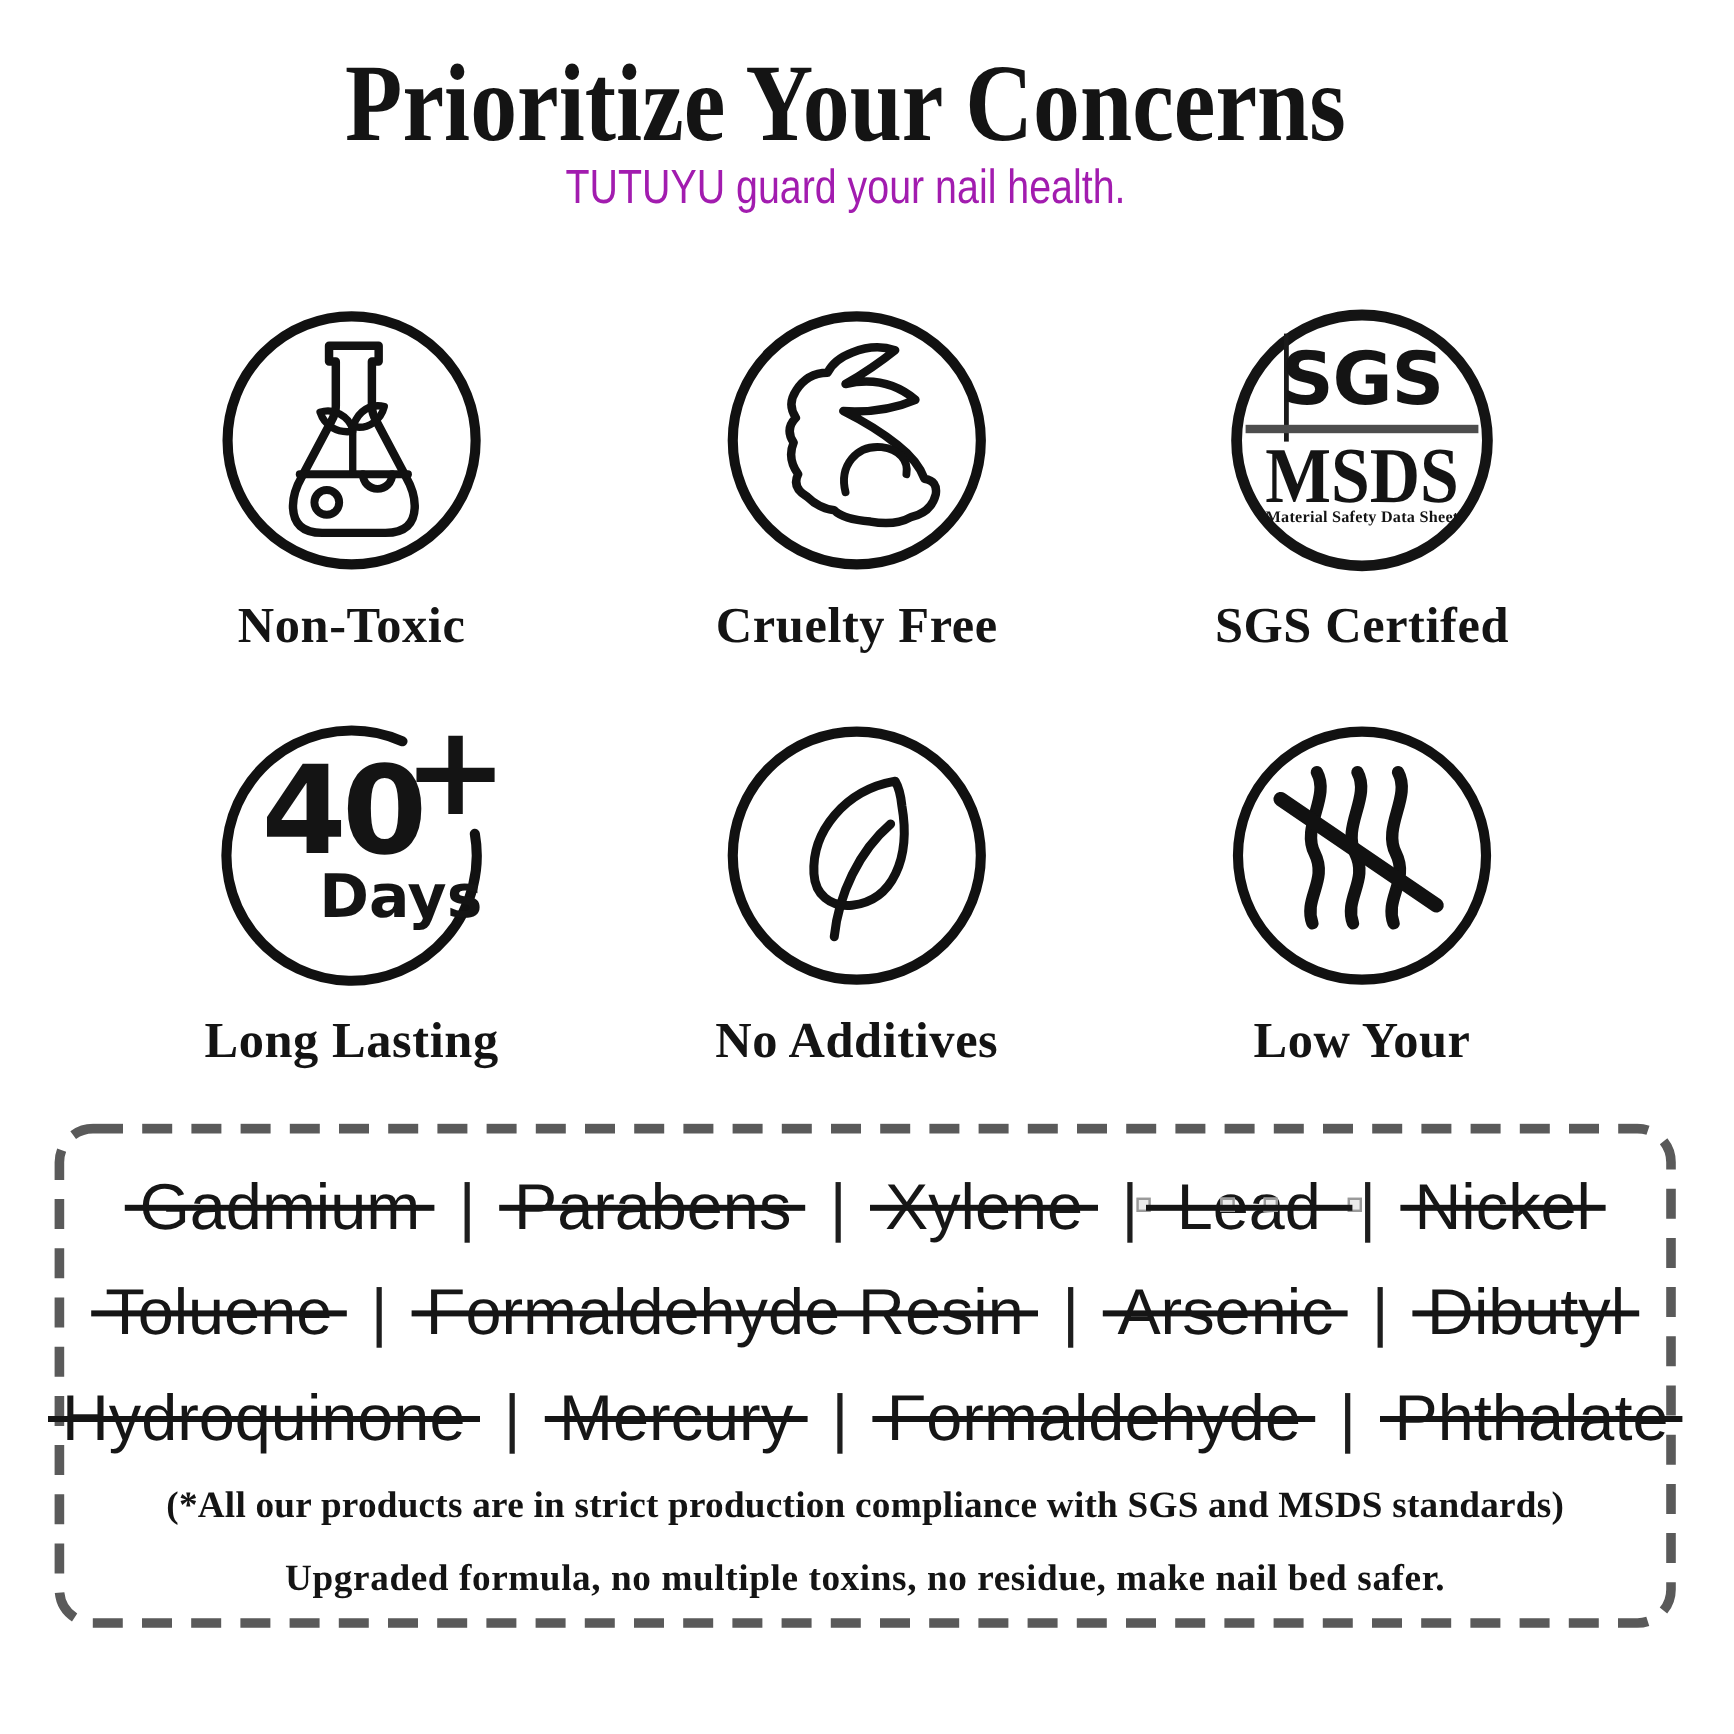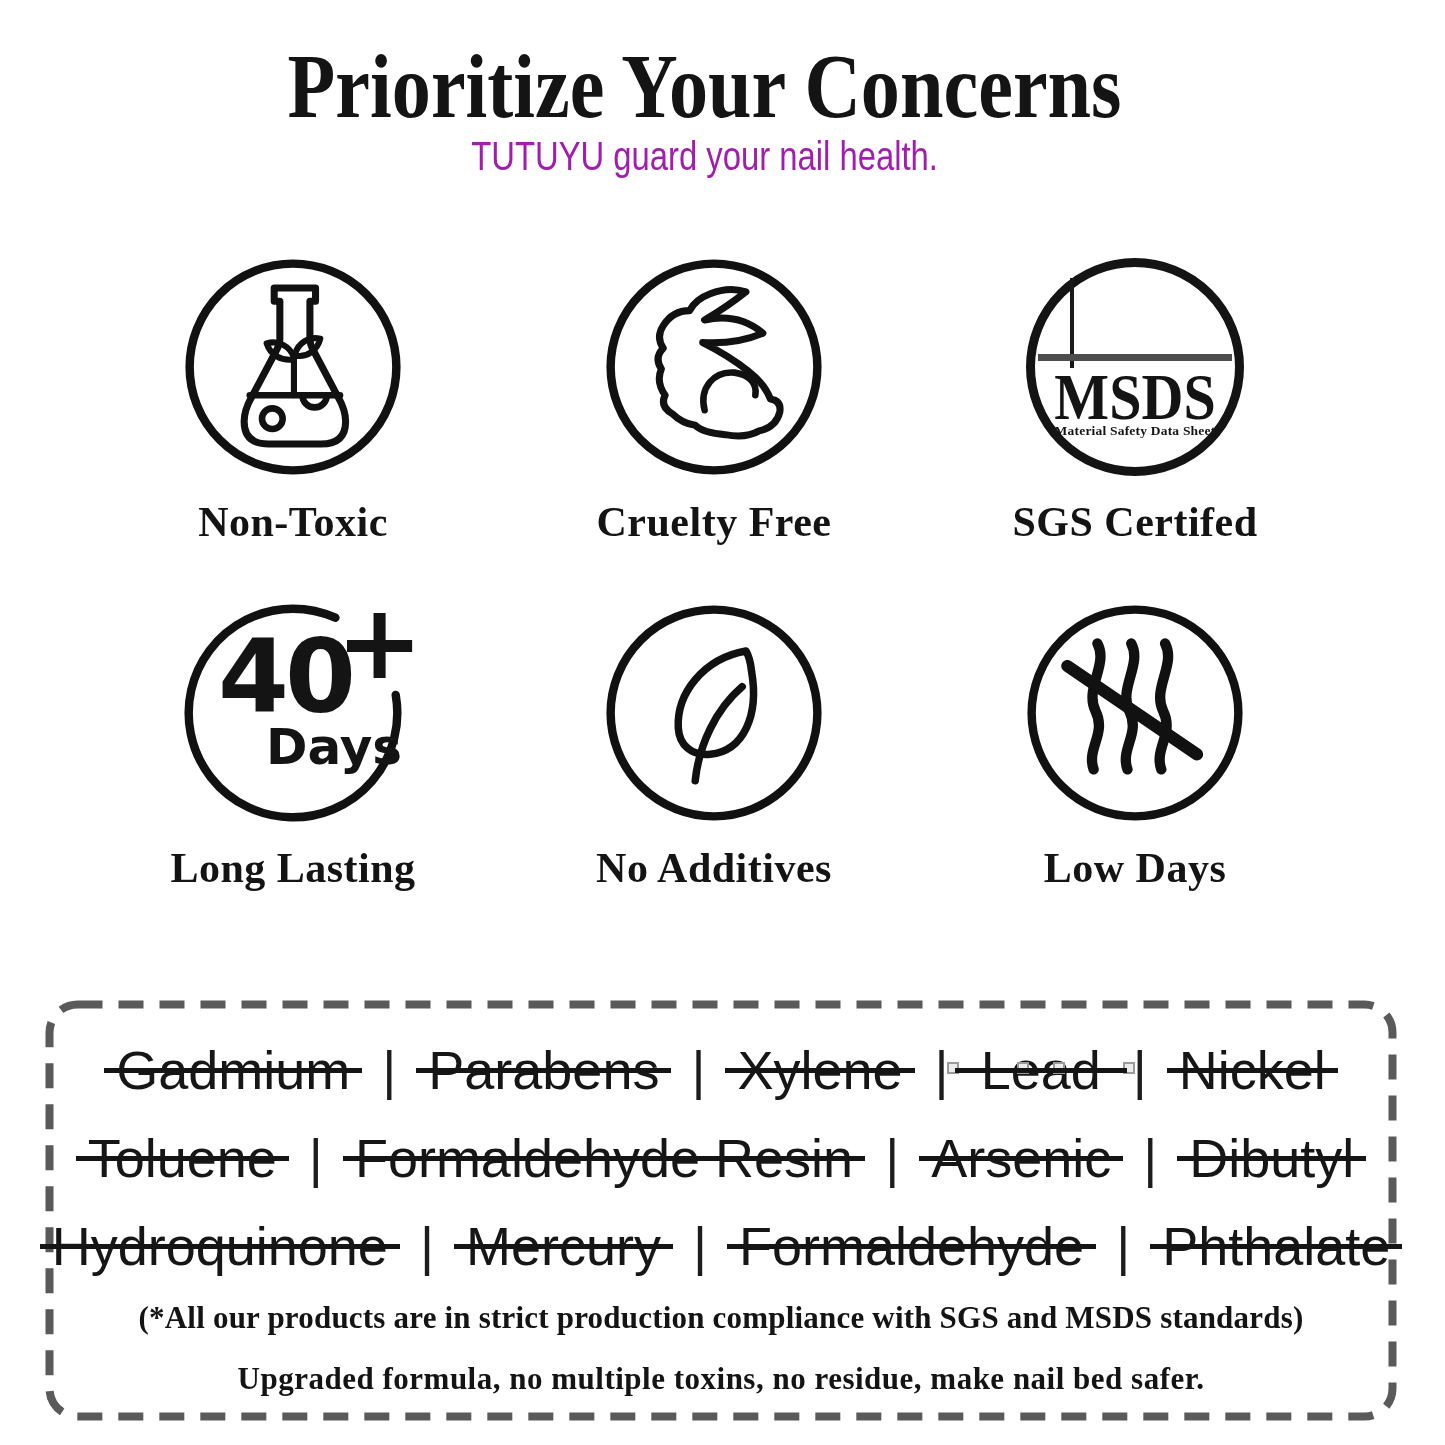--- a/index.html
+++ b/index.html
@@ -40,21 +40,21 @@
   .days-ring{position:absolute;left:0;top:0;}
   .days-number{position:absolute;top:22px;left:-8px;width:100%;text-align:center;
                font-family:"DejaVu Sans",sans-serif;font-weight:700;font-size:102px;
                letter-spacing:-4px;line-height:1;}
   .days-plus{position:absolute;top:-14px;left:152px;font-family:"DejaVu Sans",sans-serif;
              font-weight:700;font-size:104px;line-height:1;}
   .days-unit{position:absolute;top:118px;left:0;width:100%;text-align:right;
              font-family:"DejaVu Sans",sans-serif;font-weight:700;font-size:50px;line-height:1;}
 
   
-  .no-box{position:absolute;left:45px;top:1000px;width:1352px;height:421px;}
+  .no-box{position:absolute;left:45px;top:936px;width:1352px;height:421px;}
   .no-box-border{position:absolute;left:0;top:0;}
   .no-box-content{position:absolute;inset:0;padding-top:26px;text-align:center;}
   .chem-row{height:88px;display:flex;justify-content:center;align-items:center;
             font-family:"Liberation Sans",sans-serif;font-weight:400;color:#161616;
             font-size:54px;white-space:nowrap;}
   .chem{position:relative;display:inline-block;line-height:1;}
   .chem::after{content:"";position:absolute;left:-12px;right:-12px;top:50%;height:5px;
                margin-top:-2px;background:#151515;}
   .chem.handles::after{left:-26px;right:-26px;}
   .handle{position:absolute;top:calc(50% - 8px);width:12px;height:12px;
@@ -109,20 +109,21 @@
           <path stroke-width="7" d="M 106,162 C 100,138 116,120 138,122 C 154,124 162,134 160,146"></path>
         </svg>
       </div>
       <div class="feature-label">Cruelty Free</div>
     </div>
 
     <div class="feature">
       <div class="badge">
         <div class="ring-html"></div>
         <div class="sgs-vline"></div>
+        <div class="sgs-top">SGS</div>
         <div class="sgs-rule"></div>
         <div class="sgs-msds">MSDS</div>
         <div class="sgs-tagline">Material Safety Data Sheet</div>
       </div>
       <div class="feature-label">SGS Certifed</div>
     </div>
   </div>
 
   <div class="feature-row row-2">
 
@@ -153,21 +154,21 @@
     <div class="feature">
       <div class="badge">
         <svg viewBox="0 0 232 232" fill="none" stroke="#111111" stroke-linecap="round" stroke-linejoin="round">
           <circle cx="116" cy="116" r="110" stroke-width="9"></circle>
           <path stroke-width="11" d="M 76,42 C 88,64 62,90 74,114 C 86,138 64,154 72,176"></path>
           <path stroke-width="11" d="M 112,42 C 124,64 98,90 110,114 C 122,138 100,154 108,176"></path>
           <path stroke-width="11" d="M 148,42 C 160,64 134,90 146,114 C 158,138 136,154 144,176"></path>
           <path stroke-width="13" d="M 44,66 L 182,160"></path>
         </svg>
       </div>
-      <div class="feature-label">Low Days</div>
+      <div class="feature-label">Low Your</div>
     </div>
   </div>
 
   <div class="no-box">
     <svg class="no-box-border" width="1352" height="421" viewBox="0 0 1352 421" fill="none">
       <rect x="4.5" y="4.5" width="1343" height="412" rx="28" ry="28" stroke="#5a5a5a" stroke-width="8" stroke-dasharray="25 16"></rect>
     </svg>
     <div class="no-box-content">
       <div>
           <div class="chem-row">

